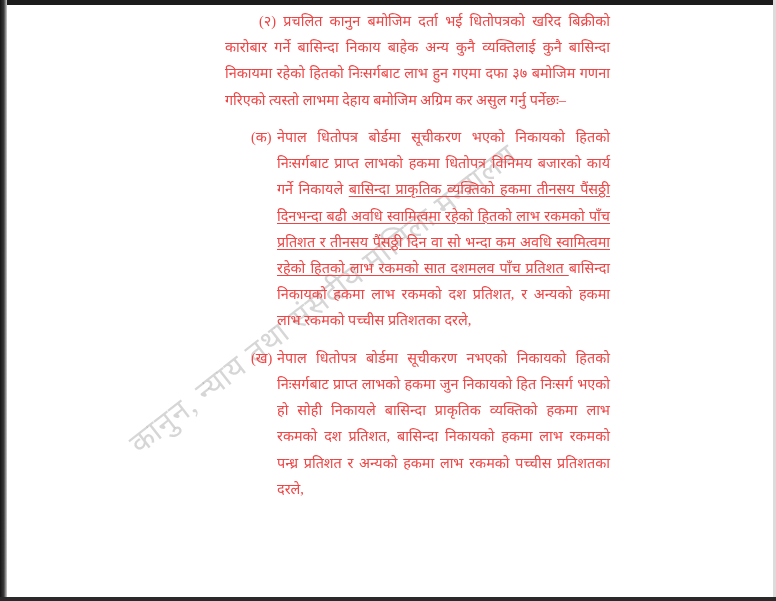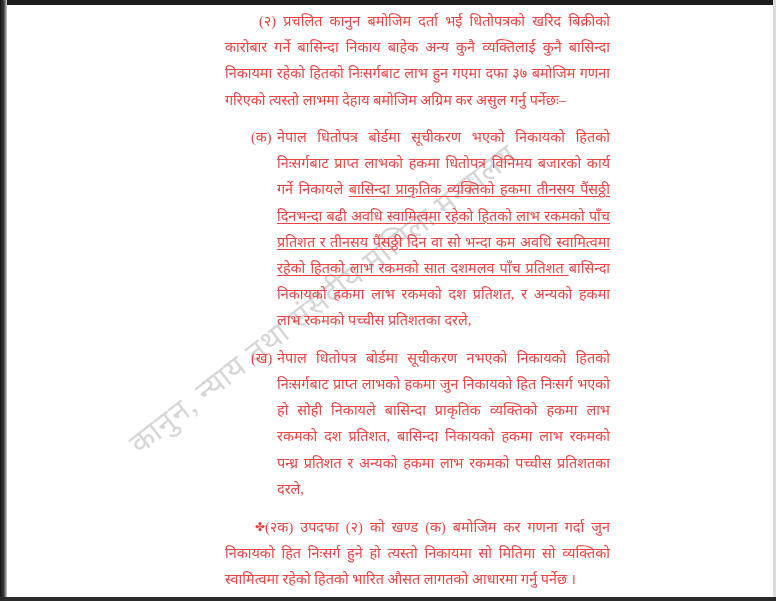--- a/index.html
+++ b/index.html
@@ -143,19 +143,15 @@
       </div>
     </div>
 
     <div class="clause">
       <div class="marker">(ख)</div>
       <div class="body">
         <span>नेपाल धितोपत्र बोर्डमा सूचीकरण नभएको निकायको हितको निःसर्गबाट प्राप्त लाभको हकमा जुन निकायको हित निःसर्ग भएको हो सोही निकायले बासिन्दा प्राकृतिक व्यक्तिको हकमा लाभ रकमको दश प्रतिशत, बासिन्दा निकायको हकमा लाभ रकमको पन्ध्र प्रतिशत र अन्यको हकमा लाभ रकमको पच्चीस प्रतिशतका दरले,</span>
       </div>
     </div>
 
-    <p class="para tail-para tail-indent">
-      <span class="flower">✤</span><span>(२क) उपदफा (२) को खण्ड (क) बमोजिम कर गणना गर्दा</span>
-      <span>जुन निकायको हित निःसर्ग हुने हो त्यस्तो निकायमा सो मितिमा सो व्यक्तिको स्वामित्वमा रहेको हितको भारित औसत लागतको आधारमा गर्नु पर्नेछ ।</span>
-    </p>
 
   </div>
 </div>
 
 </body></html>

